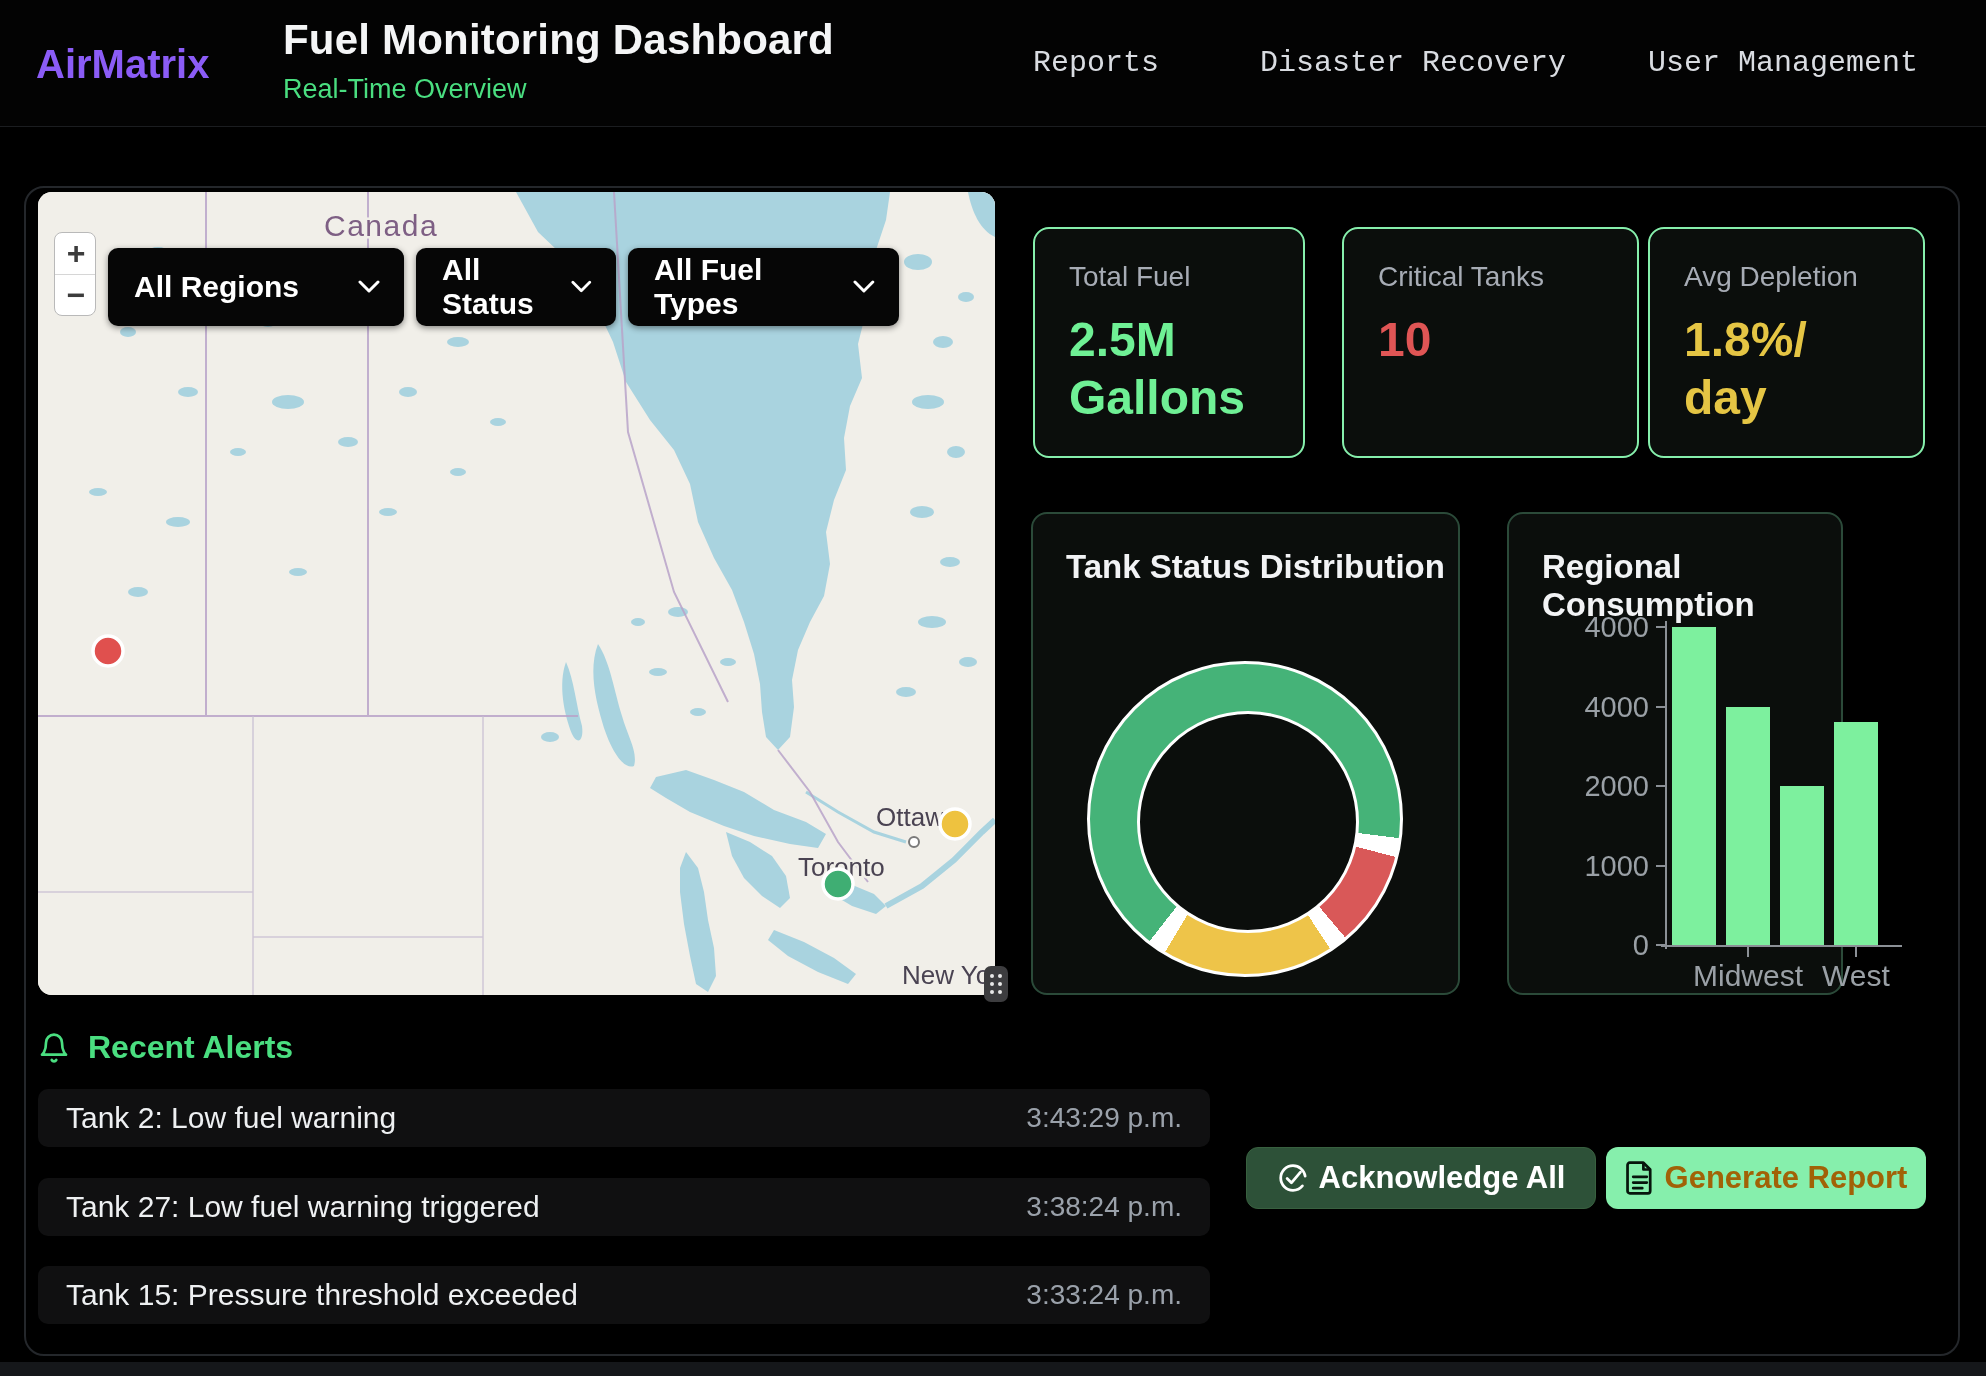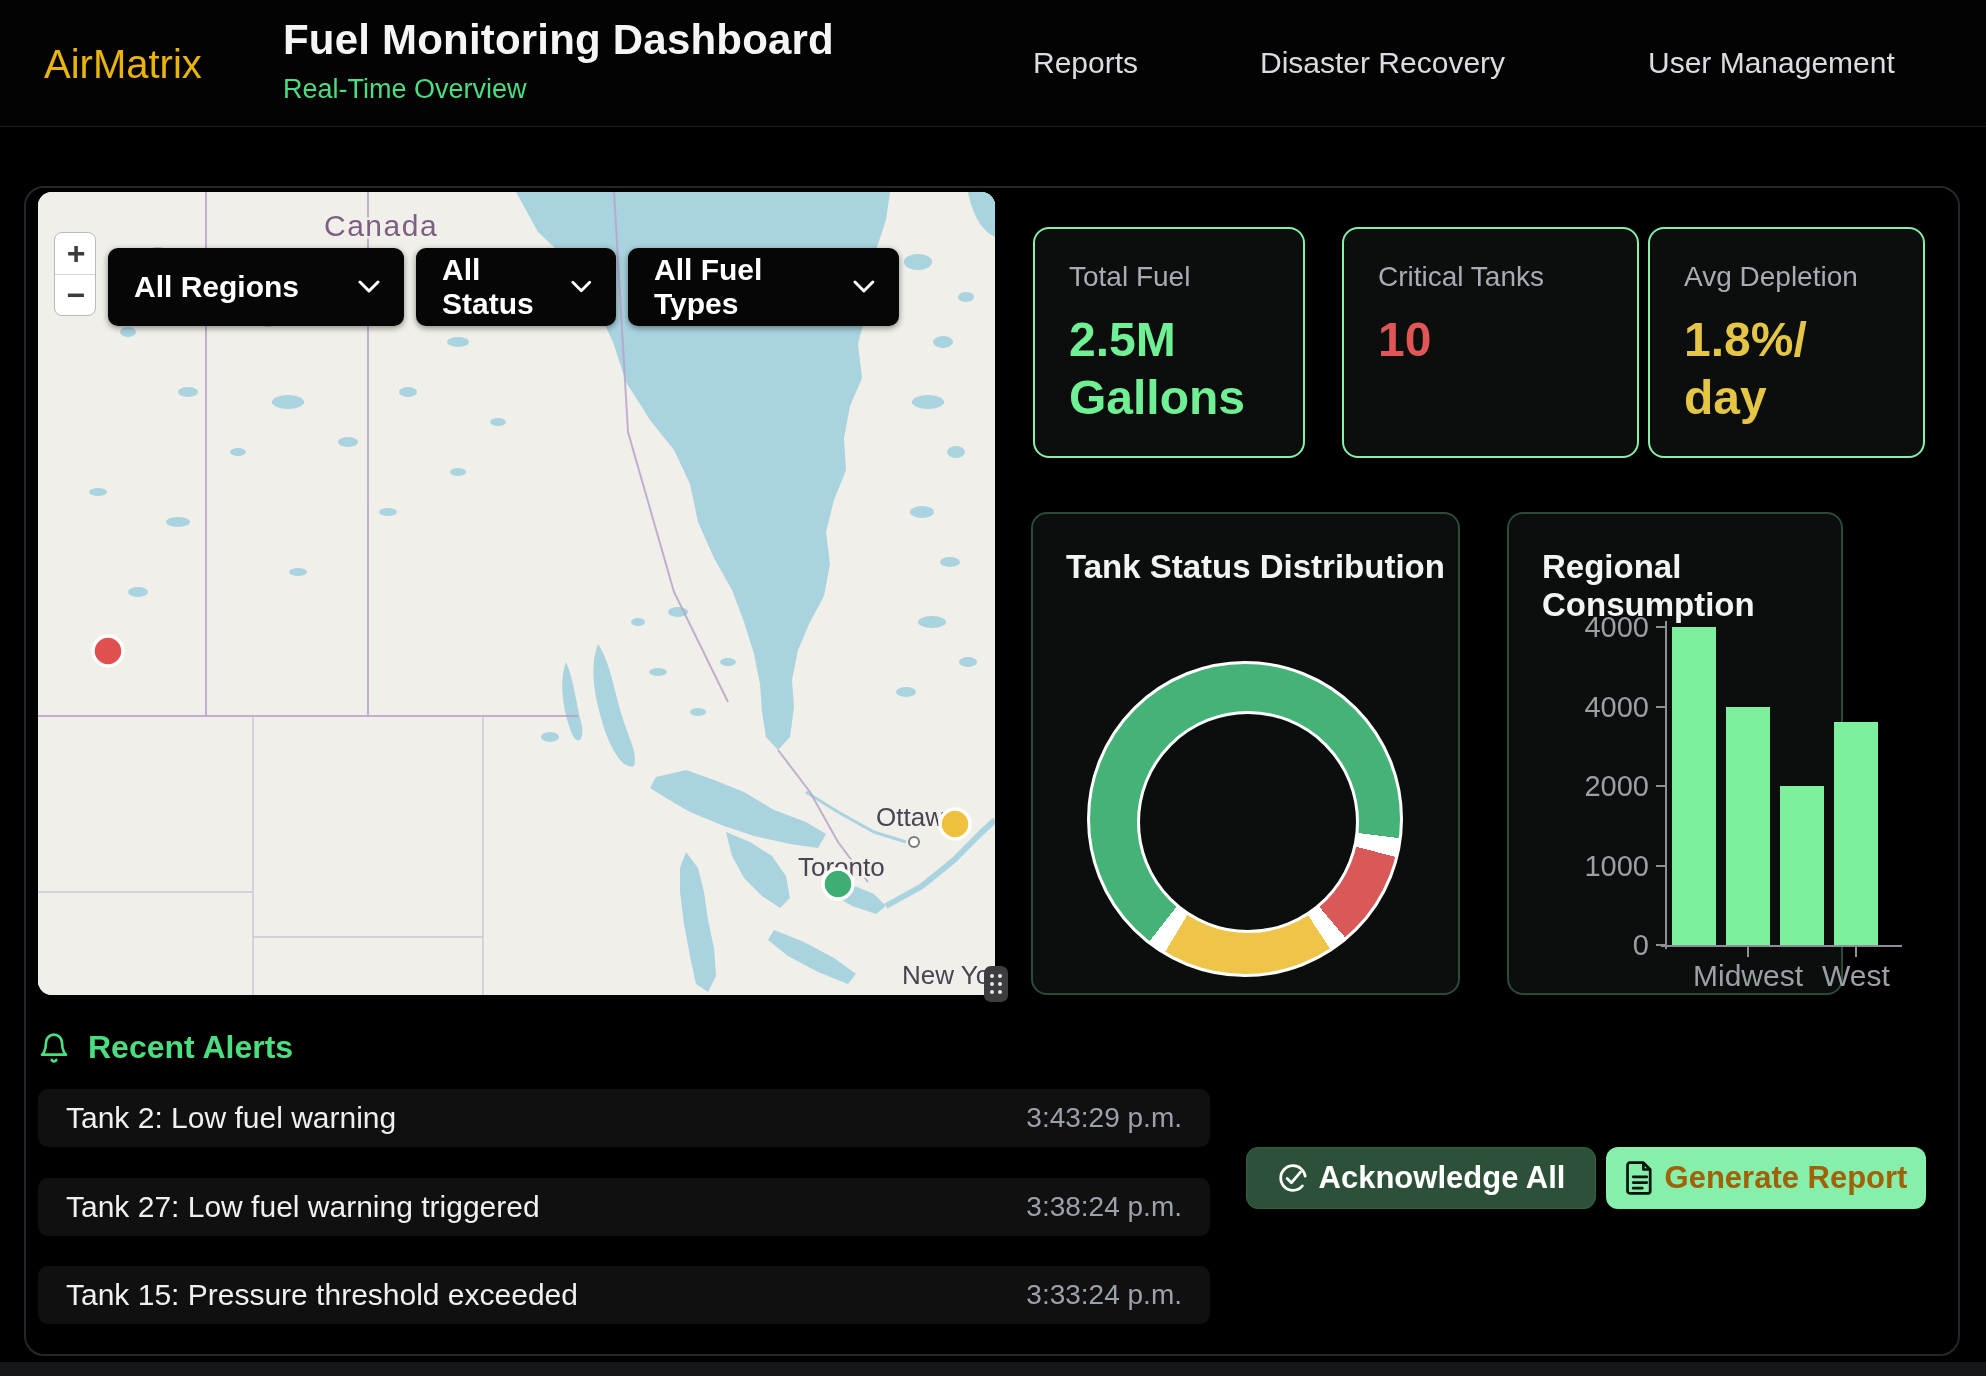--- a/index.html
+++ b/index.html
@@ -2,25 +2,25 @@
 <html><head>
 <meta charset="utf-8">
 <style>
   * { margin:0; padding:0; box-sizing:border-box; }
   html,body { width:1986px; height:1376px; background:#000; overflow:hidden;
               font-family:"Liberation Sans", sans-serif; position:relative; }
 
   
   .header { position:absolute; left:0; top:0; width:1986px; height:127px;
             background:#030303; border-bottom:1px solid #1b1d20; }
-  .logo { position:absolute; left:44px; top:42px; font-size:40px; font-weight:normal; color:#eab308; }
+  .logo { position:absolute; left:36px; top:42px; font-size:40px; font-weight:bold; color:#8b5cf6; }
   .title-block { position:absolute; left:283px; top:16px; }
   .page-title { font-size:42px; font-weight:bold; color:#f4f5f6; letter-spacing:.2px; }
   .page-subtitle { margin-top:10px; font-size:27px; color:#4ade80; }
-  .nav-item { position:absolute; top:46px; font-size:30px; color:#d9dce1; cursor:pointer; }
+  .nav-item { position:absolute; top:46px; font-size:30px; color:#d9dce1; cursor:pointer;font-family:Liberation Mono, monospace; }
 
   
   .wrapper { position:absolute; left:24px; top:186px; width:1936px; height:1170px;
              border:2px solid #24272b; border-radius:20px; }
   .footer-strip { position:absolute; left:0; top:1362px; width:1986px; height:14px; background:#15171a; }
 
   
   .map-card { position:absolute; left:38px; top:192px; width:957px; height:803px;
               border-radius:14px; overflow:hidden; background:#f1efe9; }
   .map-zoom { position:absolute; left:16px; top:40px; width:42px; background:#fff;

